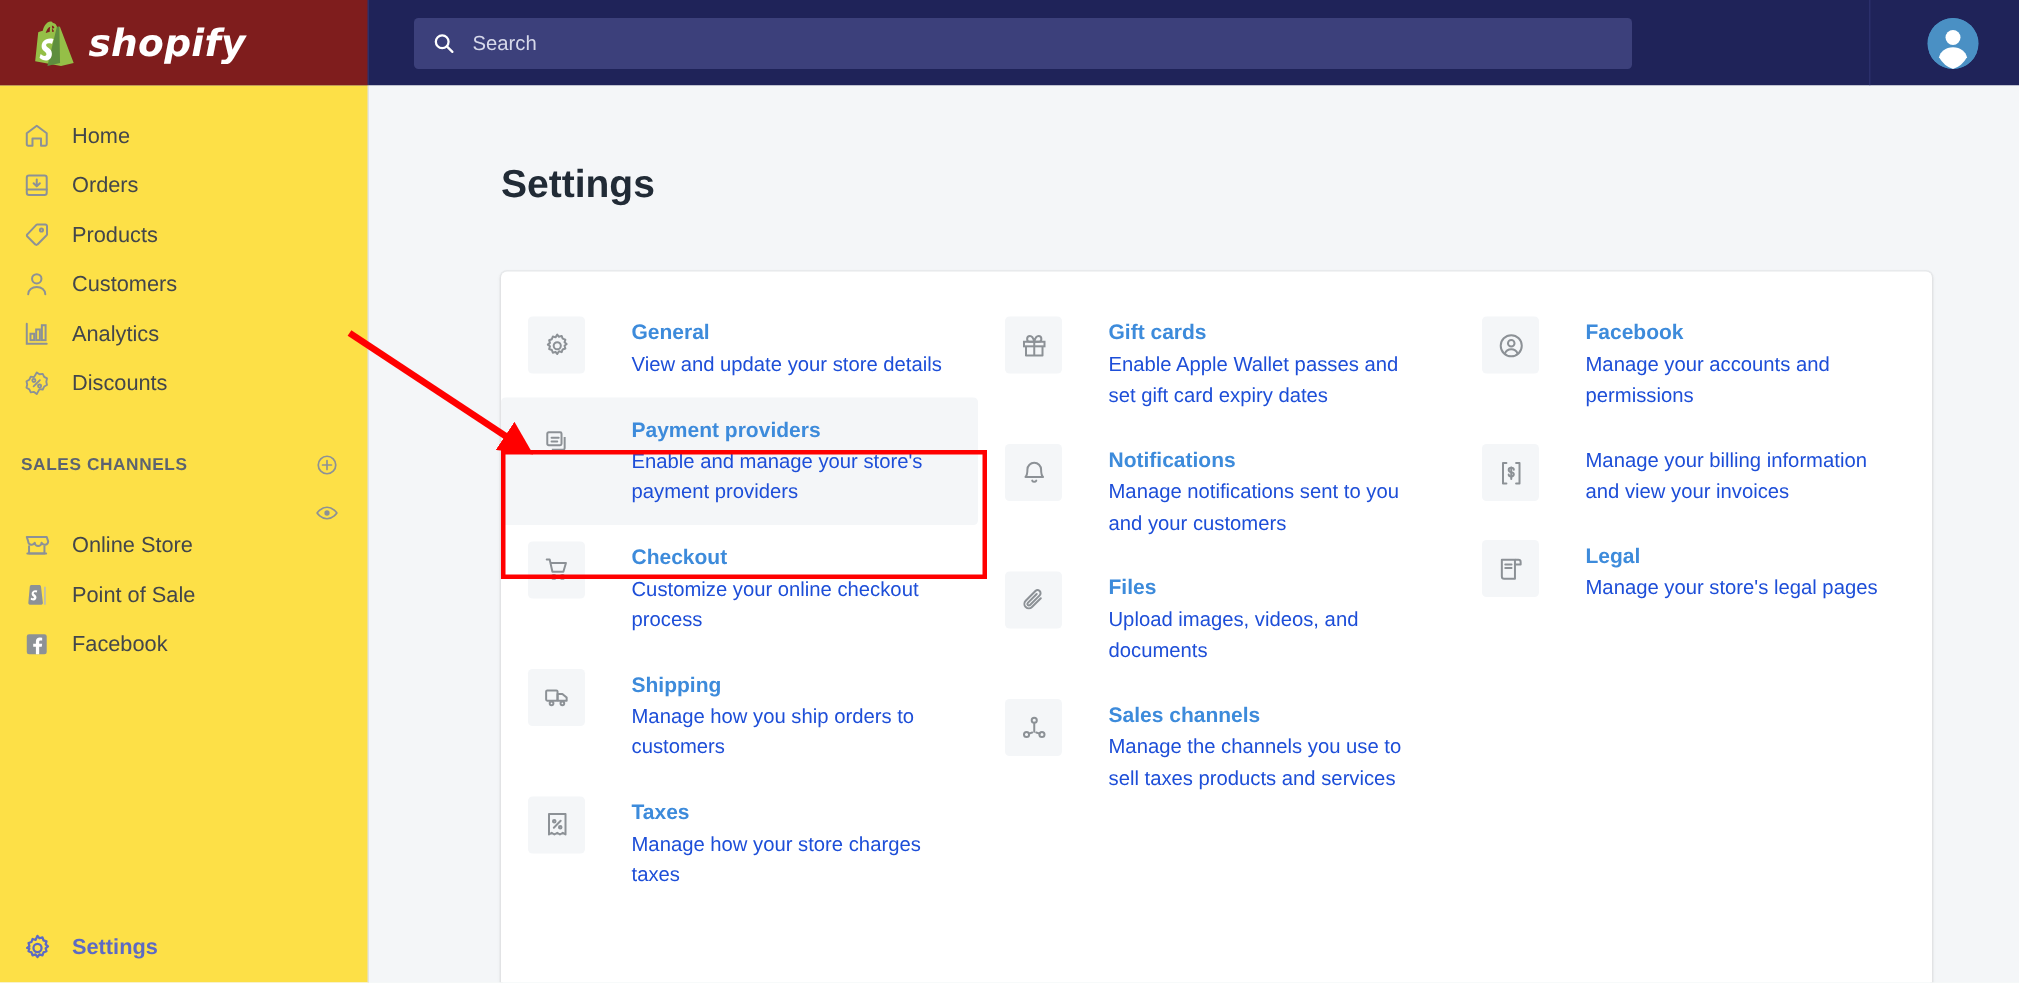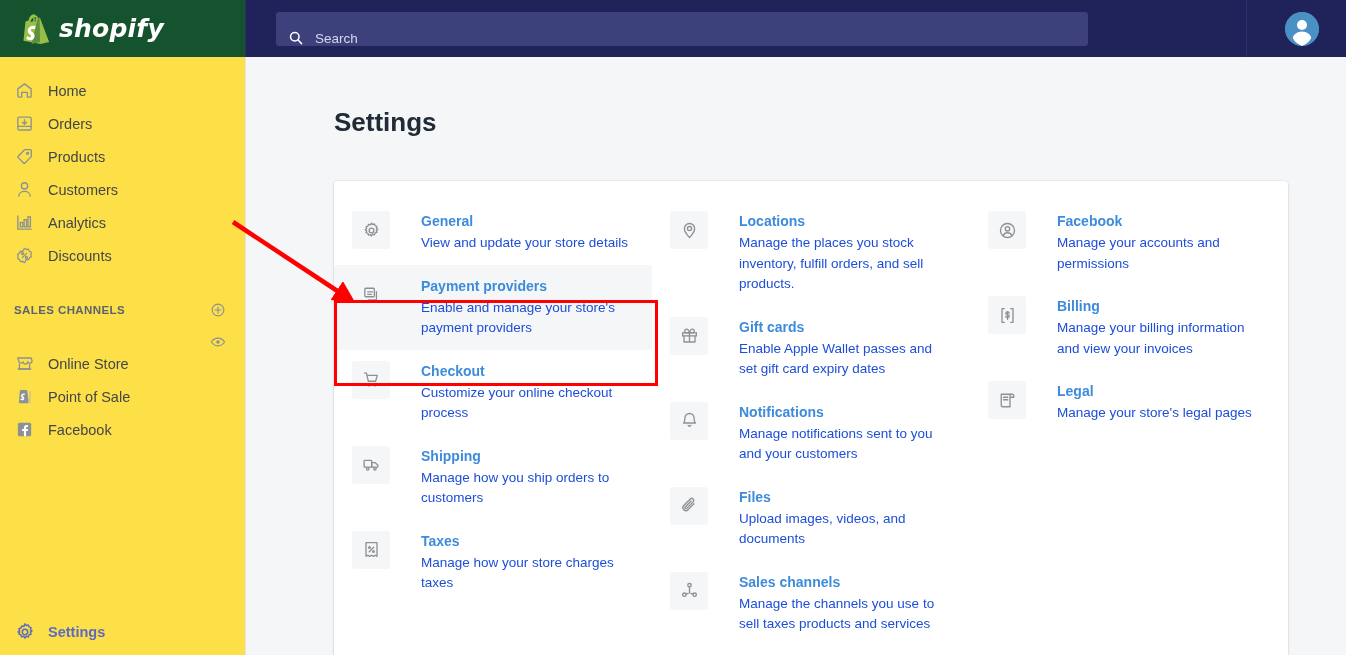--- a/index.html
+++ b/index.html
@@ -13,40 +13,40 @@
 
   
   .topbar {
     position: absolute; top: 0; left: 0;
     width: 1346px; height: 57px;
     background: #1f2359;
     display: flex; align-items: center;
   }
   .topbar-logo {
     width: 246px; height: 57px;
-    background: #14532d;
+    background: #7f1d1d;
     display: flex; align-items: center; padding-left: 22px;
     border-right: 1px solid #2b2f6b;
   }
   .logo-mark {
     width: 28px; height: 30px; margin-right: 9px; flex: 0 0 auto;
   }
   .logo-word {
     color: #ffffff; font-size: 25px; font-weight: bold;
     font-style: italic; letter-spacing: .2px;
     font-family: "DejaVu Sans", sans-serif;
   }
   .topbar-mid {
     flex: 1; height: 57px; display: flex; align-items: center;
     padding-left: 30px; padding-right: 18px;
   }
   .search-box {
     width: 812px; height: 34px;
     background: #3c407b; border-radius: 3px;
-    display: flex; align-items: flex-end; padding-left: 12px;
+    display: flex; align-items: center; padding-left: 12px;
   }
   .search-ico { width: 16px; height: 16px; flex: 0 0 auto; margin-right: 11px; }
   .search-ph { color: #d6d8ea; font-size: 13.5px; }
   .topbar-right {
     width: 100px; height: 57px;
     display: flex; align-items: center; justify-content: flex-start;
     padding-left: 38px;
     border-left: 1px solid #2b2f6b;
   }
   .avatar {
@@ -402,32 +402,20 @@
           </span>
           <span class="item-body">
             <span class="item-title" style="display:block">Taxes</span>
             <span class="item-desc" style="display:block">Manage how your store charges taxes</span>
           </span>
         </div>
       </div>
 
       <div class="col">
 
-        <div class="item">
-          <span class="item-ico">
-            <svg viewBox="0 0 20 20" width="19" height="19" fill="none" stroke="#8c9196" stroke-width="1.4">
-              <path d="M10 2.6c-3 0-5.4 2.4-5.4 5.4 0 4 5.4 9.4 5.4 9.4s5.4-5.4 5.4-9.4c0-3-2.4-5.4-5.4-5.4z" stroke-linejoin="round"></path>
-              <circle cx="10" cy="8" r="2.2"></circle>
-            </svg>
-          </span>
-          <span class="item-body">
-            <span class="item-title" style="display:block">Locations</span>
-            <span class="item-desc" style="display:block">Manage the places you stock inventory, fulfill orders, and sell products.</span>
-          </span>
-        </div>
 
         <div class="item">
           <span class="item-ico">
             <svg viewBox="0 0 20 20" width="19" height="19" fill="none" stroke="#8c9196" stroke-width="1.4">
               <rect x="2.8" y="7.2" width="14.4" height="3.2"></rect>
               <path d="M4.2 10.4v6.4h11.6v-6.4M10 7.2v9.6" stroke-linejoin="round"></path>
               <path d="M10 7.2S9 3.2 7 3.2a1.9 1.9 0 0 0 0 4zM10 7.2s1-4 3-4a1.9 1.9 0 0 1 0 4z" stroke-linejoin="round"></path>
             </svg>
           </span>
           <span class="item-body">
@@ -495,21 +483,20 @@
 
         <div class="item">
           <span class="item-ico">
             <svg viewBox="0 0 20 20" width="19" height="19" fill="none" stroke="#8c9196" stroke-width="1.4">
               <path d="M6.6 2.8H4.2v14.4h2.4M13.4 2.8h2.4v14.4h-2.4" stroke-linecap="round" stroke-linejoin="round"></path>
               <path d="M10 6v8" stroke-linecap="round"></path>
               <path d="M11.8 7.6c0-.9-.8-1.4-1.8-1.4s-1.8.6-1.8 1.5.8 1.3 1.8 1.5 1.8.6 1.8 1.5-.8 1.5-1.8 1.5-1.8-.5-1.8-1.4" stroke-linecap="round"></path>
             </svg>
           </span>
           <span class="item-body">
-            <span class="item-title" style="display:block">Billing</span>
             <span class="item-desc" style="display:block">Manage your billing information and view your invoices</span>
           </span>
         </div>
 
         <div class="item">
           <span class="item-ico">
             <svg viewBox="0 0 20 20" width="19" height="19" fill="none" stroke="#8c9196" stroke-width="1.4">
               <path d="M3.4 3.4h9.2v13.2H5a1.6 1.6 0 0 1-1.6-1.6z" stroke-linejoin="round"></path>
               <path d="M12.6 3.4h2.4a1.6 1.6 0 0 1 1.6 1.6v1.6h-4" stroke-linejoin="round"></path>
               <path d="M5.8 6.6h4.4M5.8 9.2h4.4" stroke-linecap="round"></path>

